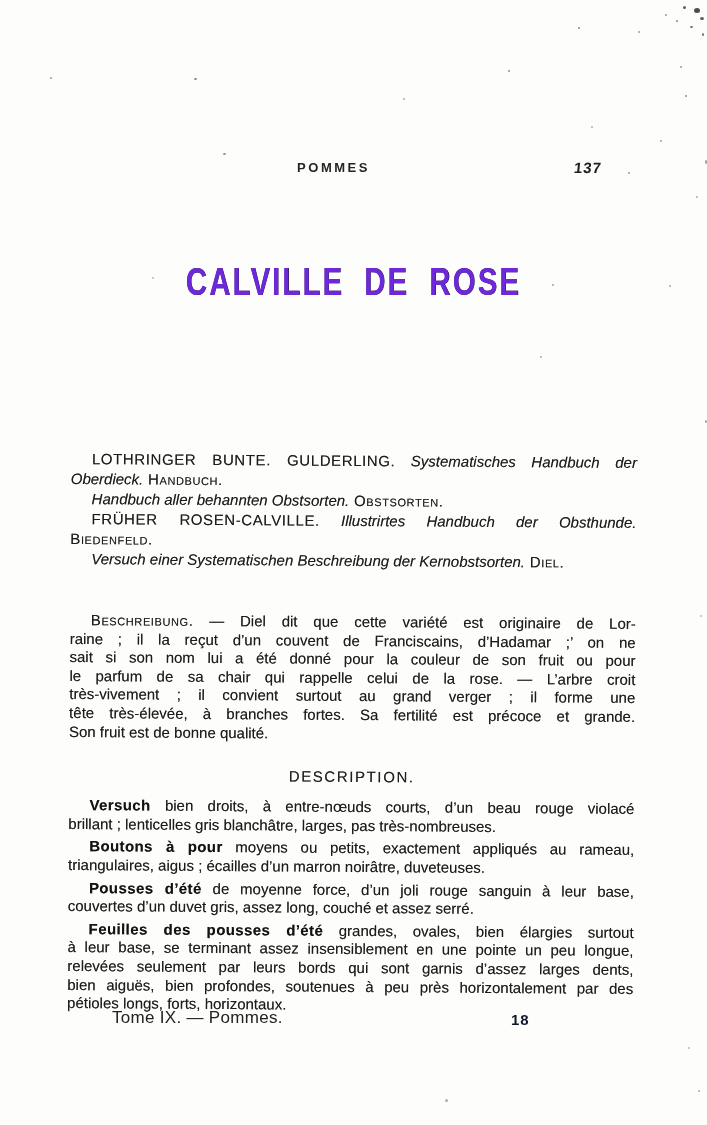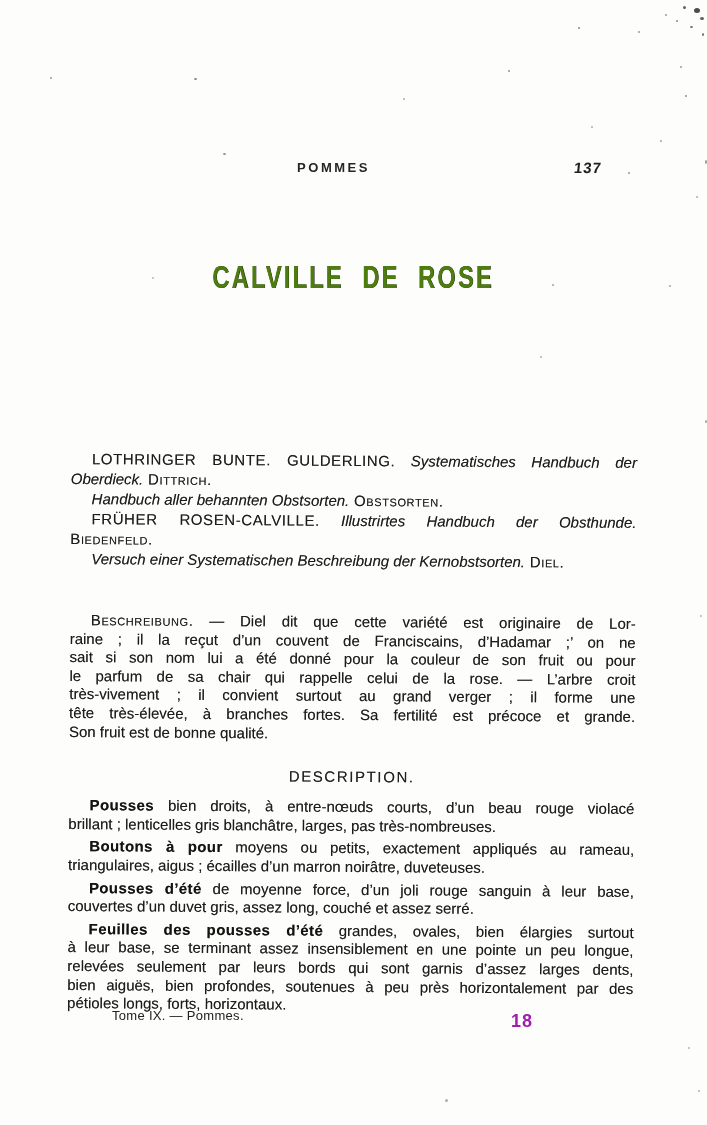--- a/index.html
+++ b/index.html
@@ -33,23 +33,23 @@
     letter-spacing: 1px;
     color: #21201d;
   }
 
   
   .chapter-title {
     position: absolute;
     top: 258px; left: 0; right: 0;
     margin: 0;
     text-align: center;
-    font-size: 34px;
-    font-weight: bold;
-    color: #4d7c0f;
+    font-size: 42px;
+    font-weight: bold;
+    color: #6d28d9;
     white-space: nowrap;
   }
   .chapter-title .squeeze {
     display: inline-block;
     transform: scaleX(0.70) scaleY(0.92);
     letter-spacing: 3px;
     word-spacing: 14px;
     text-shadow: 0.4px 0 0 #151410;
   }
 
@@ -101,51 +101,51 @@
     line-height: 19px;
     color: #21201d;
   }
   .desc-paragraphs { margin-top: 12px; }
   .desc-para { margin: 0 0 4px 0; }
 
   
   .footer-left {
     position: absolute;
     top: 1008px; left: 112px;
-    font-size: 13px;
+    font-size: 17px;
     letter-spacing: 0.3px;
     color: #23221f;
   }
   .page-number-bottom {
     position: absolute;
     top: 1011px; left: 511px;
-    font-size: 18px;
+    font-size: 15px;
     font-weight: bold;
     letter-spacing: 1px;
-    color: #a21caf;
+    color: #0f172a;
   }
 
   .speck { position: absolute; background: #3a3834; border-radius: 50%; }
 </style>
 </head>
 <body>
 
 <div class="page">
 
   <div class="running-title">POMMES</div>
   <div class="page-number-top">137</div>
 
   <h1 class="chapter-title"><span class="squeeze">CALVILLE DE ROSE</span></h1>
 
 
   <div class="text-block">
 
     <section class="synonyms">
       <p class="line syn-line jline indent"><span class="caps">LOTHRINGER BUNTE. GULDERLING.</span><span class="ital"> Systematisches Handbuch der</span></p>
-      <p class="line syn-line"><span class="ital">Oberdieck.</span><span class="sc"> Dittrich.</span></p>
+      <p class="line syn-line"><span class="ital">Oberdieck.</span><span class="sc"> Handbuch.</span></p>
       <p class="line syn-line indent"><span class="ital">Handbuch aller behannten Obstsorten.</span><span class="sc"> Obstsorten.</span></p>
       <p class="line syn-line jline indent"><span class="caps">FRÜHER ROSEN-CALVILLE.</span><span class="ital"> Illustrirtes Handbuch der Obsthunde.</span></p>
       <p class="line syn-line"><span class="sc">Biedenfeld.</span></p>
       <p class="line syn-line indent"><span class="ital">Versuch einer Systematischen Beschreibung der Kernobstsorten.</span><span class="sc"> Diel.</span></p>
     </section>
 
     <section class="observations-block">
       <p class="line obs-line jline indent"><span class="sc">Beschreibung.</span><span> — Diel dit que cette variété est originaire de Lor-</span></p>
       <p class="line obs-line jline">raine ; il la reçut d’un couvent de Franciscains, d’Hadamar ;’ on ne</p>
       <p class="line obs-line jline">sait si son nom lui a été donné pour la couleur de son fruit ou pour</p>
@@ -153,21 +153,21 @@
       <p class="line obs-line jline">très-vivement ; il convient surtout au grand verger ; il forme une</p>
       <p class="line obs-line jline">tête très-élevée, à branches fortes. Sa fertilité est précoce et grande.</p>
       <p class="line obs-line">Son fruit est de bonne qualité.</p>
     </section>
 
     <h2 class="desc-heading">DESCRIPTION.</h2>
 
     <section class="desc-paragraphs">
 
       <div class="desc-para">
-        <p class="line desc-line jline indent"><span class="lead-bold">Pousses</span><span> bien droits, à entre-nœuds courts, d’un beau rouge violacé</span></p>
+        <p class="line desc-line jline indent"><span class="lead-bold">Versuch</span><span> bien droits, à entre-nœuds courts, d’un beau rouge violacé</span></p>
         <p class="line desc-line">brillant ; lenticelles gris blanchâtre, larges, pas très-nombreuses.</p>
       </div>
 
       <div class="desc-para">
         <p class="line desc-line jline indent"><span class="lead-bold">Boutons à pour</span><span> moyens ou petits, exactement appliqués au rameau,</span></p>
         <p class="line desc-line">triangulaires, aigus ; écailles d’un marron noirâtre, duveteuses.</p>
       </div>
 
       <div class="desc-para">
         <p class="line desc-line jline indent"><span class="lead-bold">Pousses d’été</span><span> de moyenne force, d’un joli rouge sanguin à leur base,</span></p>

